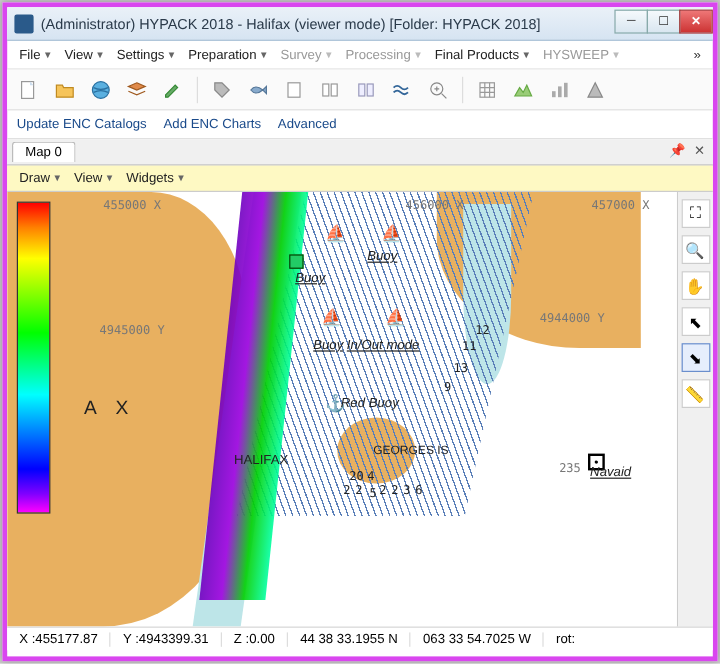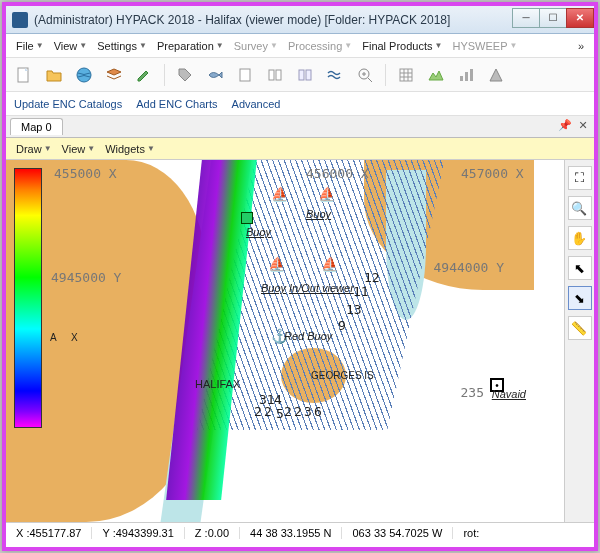--- a/index.html
+++ b/index.html
@@ -29,21 +29,21 @@
 .tabicons { display: flex; gap: 4px; padding-bottom: 2px; }
 .tabicon { width: 14px; height: 14px; display: flex; align-items: center; justify-content: center; font-size: 11px; color: #555; }
 .infobar { height: 20px; display: flex; align-items: center; font-size: 11px; background: #fff; border-bottom: 1px solid #ddd; }
 .infobar > div { padding: 0 8px; border-right: 1px solid #ddd; white-space: nowrap; }
 .mapmenu { height: 22px; display: flex; align-items: center; padding: 0 6px; font-size: 11px; gap: 2px; border-bottom: 1px solid #ccc; background: #fef9c3; }
 .maparea { position: relative; height: 362px; display: flex; }
 .mapcanvas { flex: 1; position: relative; overflow: hidden; background: #fff; }
 .land { position: absolute; background: #e8b060; }
 .shallow { position: absolute; background: #bde5e8; }
 .colorbar { position: absolute; left: 8px; top: 8px; width: 28px; height: 260px; background: linear-gradient(to bottom, #f00 0%, #ff8000 8%, #ffff00 18%, #80ff00 30%, #00ff00 42%, #00ff80 52%, #00ffff 62%, #0080ff 74%, #0000ff 86%, #8000ff 94%, #ff00ff 100%); border: 1px solid #333; }
-.gridlabel { position: absolute; font-size: 13px; color: #777; font-family: monospace; }
+.gridlabel { position: absolute; font-size: 10px; color: #777; font-family: monospace; margin-left: 32px; }
 .maplabel { position: absolute; font-size: 11px; font-style: italic; color: #222; text-decoration: underline; }
 .symbol { position: absolute; font-size: 14px; color: #111; }
 .sidetools { width: 30px; background: #f0f0f0; border-left: 1px solid #ccc; display: flex; flex-direction: column; align-items: center; padding-top: 6px; gap: 6px; }
 .stbtn { width: 24px; height: 24px; border: 1px solid #ccc; background: #fff; display: flex; align-items: center; justify-content: center; font-size: 13px; }
 .statusbar { height: 20px; background: #fff; border-top: 1px solid #ccc; display: flex; align-items: center; font-size: 11px; }
 .statusbar > div { padding: 0 10px; border-right: 1px solid #ddd; white-space: nowrap; }
 .hatch { position: absolute; background: repeating-linear-gradient(60deg, #5a7fb8 0, #5a7fb8 1px, transparent 1px, transparent 5px); }
 .surveyline { position: absolute; background: linear-gradient(to right, #7000c0, #a000e0, #00d000, #00ffa0); opacity: .9; }
 .buoymark { position: absolute; width: 12px; height: 12px; border: 1px solid #040; background: #2c6; }
 .navaid { position: absolute; width: 14px; height: 14px; border: 2px solid #000; display:flex; align-items:center; justify-content:center; font-size:10px; }
@@ -251,32 +251,32 @@
       <div class="symbol" style="left:265px;top:26px">⛵</div>
       <div class="symbol" style="left:312px;top:26px">⛵</div>
       <div class="symbol" style="left:262px;top:96px">⛵</div>
       <div class="symbol" style="left:315px;top:96px">⛵</div>
       <div class="symbol" style="left:265px;top:168px">⚓</div>
       <div class="navaid" style="right:60px;top:218px">•</div>
 
       <div class="maplabel" style="left:240px;top:66px">Buoy</div>
       <div class="maplabel" style="left:300px;top:48px">Buoy</div>
       <div class="maplabel" style="left:255px;top:122px">Buoy</div>
-      <div class="maplabel" style="left:283px;top:122px">In/Out viewer</div>
+      <div class="maplabel" style="left:283px;top:122px">In/Out mode</div>
       <div class="maplabel" style="left:278px;top:170px;text-decoration:none">Red Buoy</div>
       <div class="maplabel" style="left:189px;top:218px;font-style:normal;text-decoration:none">HALIFAX</div>
       <div class="maplabel" style="left:305px;top:210px;font-style:normal;text-decoration:none;font-size:10px">GEORGES IS</div>
       <div class="maplabel" style="right:38px;top:228px">Navaid</div>
-      <div class="maplabel" style="left:44px;top:172px;font-style:normal;text-decoration:none;font-size:10px;letter-spacing:6px">A  X</div>
+      <div class="maplabel" style="left:64px;top:172px;font-style:normal;text-decoration:none;font-size:16px;letter-spacing:6px">A  X</div>
 
       <div class="gridlabel" style="left:358px;top:110px;color:#222">12</div>
       <div class="gridlabel" style="left:347px;top:124px;color:#222">11</div>
       <div class="gridlabel" style="left:340px;top:142px;color:#222">13</div>
       <div class="gridlabel" style="left:332px;top:158px;color:#222">9</div>
-      <div class="gridlabel" style="left:253px;top:232px;color:#222">31</div>
+      <div class="gridlabel" style="left:253px;top:232px;color:#222">20</div>
       <div class="gridlabel" style="left:268px;top:232px;color:#222">4</div>
       <div class="gridlabel" style="left:270px;top:246px;color:#222">5</div>
       <div class="gridlabel" style="left:258px;top:244px;color:#222">2</div>
       <div class="gridlabel" style="left:278px;top:244px;color:#222">2</div>
       <div class="gridlabel" style="left:288px;top:244px;color:#222">2</div>
       <div class="gridlabel" style="left:298px;top:244px;color:#222">3</div>
       <div class="gridlabel" style="left:308px;top:244px;color:#222">6</div>
       <div class="gridlabel" style="left:248px;top:244px;color:#222">2</div>
     </div>
     <div class="sidetools">

